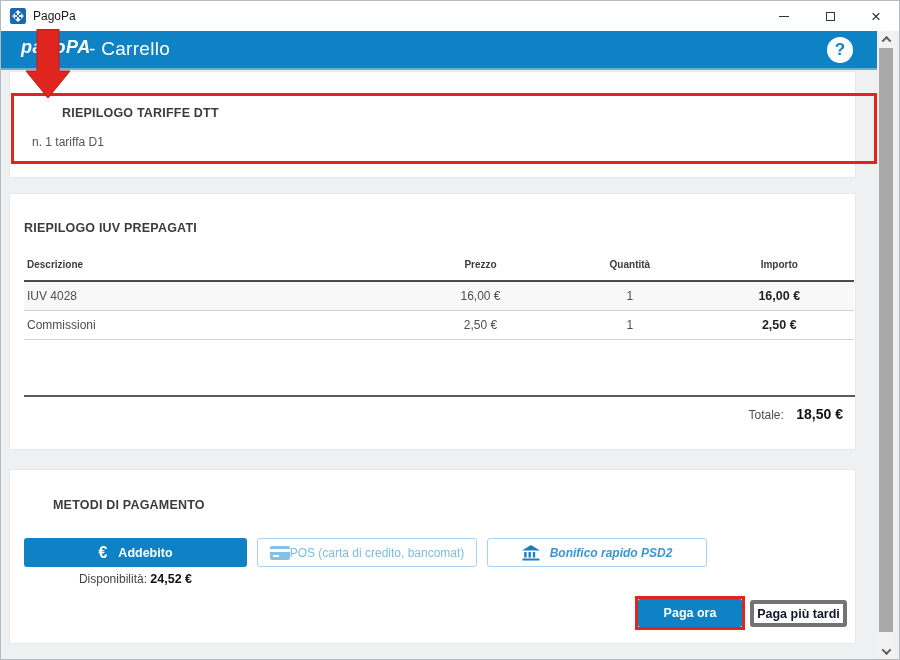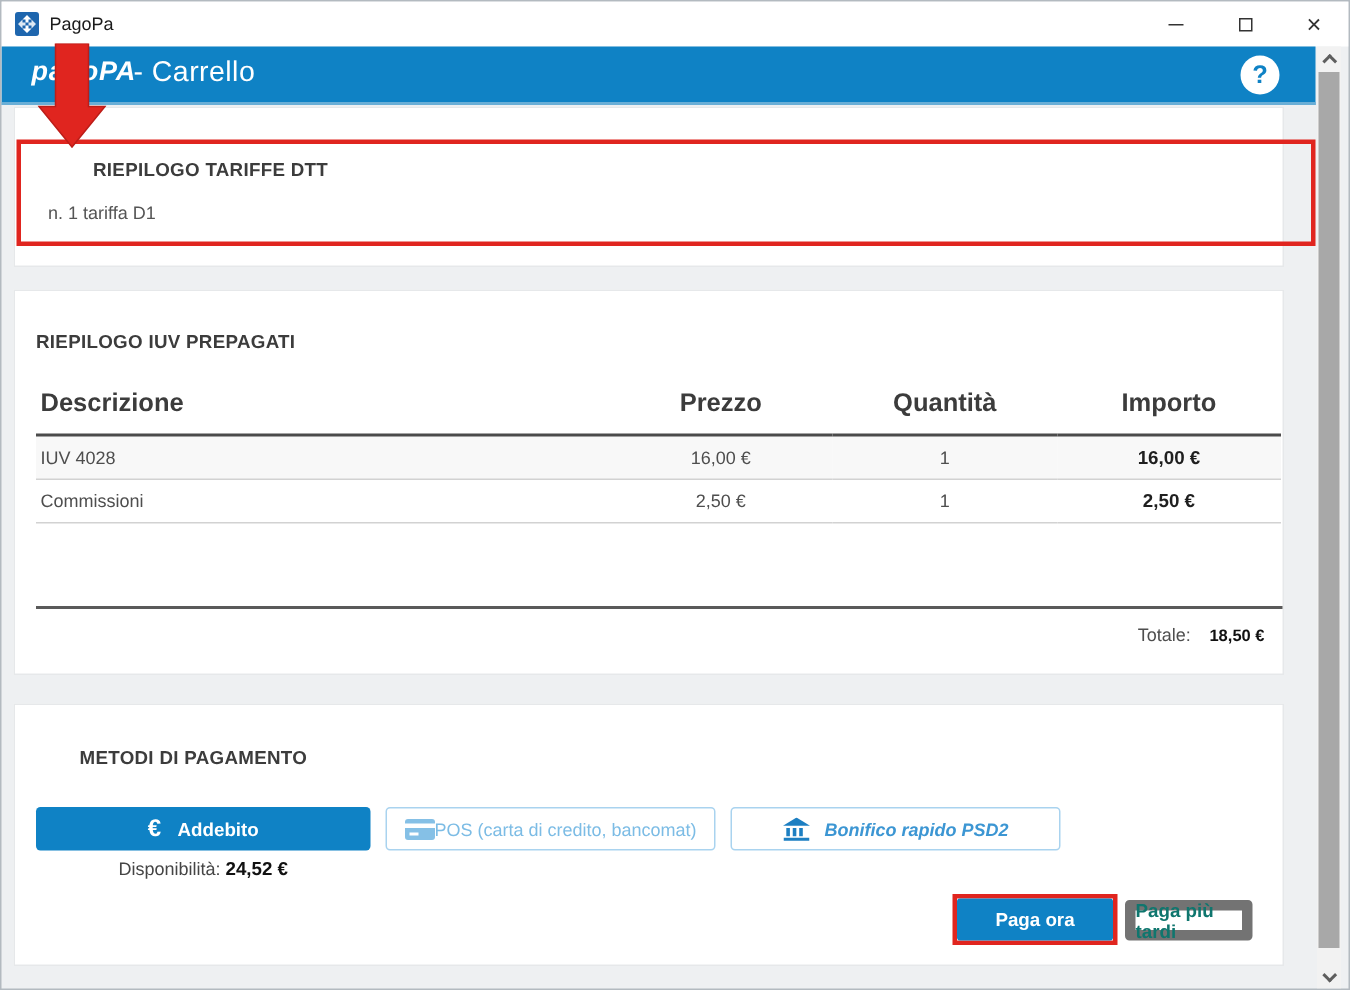--- a/index.html
+++ b/index.html
@@ -41,43 +41,43 @@
   
   .anno-box-1{position:absolute;left:10px;top:92px;width:866px;height:71px;border:3px solid #e0251f;box-sizing:border-box;z-index:8;pointer-events:none;}
   .anno-arrow{position:absolute;left:24px;top:28px;width:46px;height:70px;z-index:9;pointer-events:none;}
   .anno-box-2{position:absolute;left:625px;top:126px;width:110px;height:34px;border:3px solid #e0251f;box-sizing:border-box;z-index:8;display:flex;}
   
   .card-1 .section-heading{margin:34px 0 0 14px;padding-left:38px;}
   .tariffa-item{margin:15px 0 0 22px;font-size:12px;color:#555555;}
   
   .card-2 .section-heading{margin:27px 0 0 14px;}
   table.iuv{border-collapse:collapse;margin:19px 0 0 14px;width:calc(100% - 15px);table-layout:fixed;}
-  table.iuv th{font-size:17px;font-weight:bold;color:#3c3c3c;padding:5px 0 10px;border-bottom:2px solid #4b4b4b;text-align:center;}
+  table.iuv th{font-size:10px;font-weight:bold;color:#3c3c3c;padding:5px 0 10px;border-bottom:2px solid #4b4b4b;text-align:center;}
   table.iuv th.c-desc{text-align:left;padding-left:3px;}
   table.iuv td{font-size:12px;color:#4e4e4e;height:28px;border-bottom:1px solid #d2d2d2;text-align:center;padding:0;}
   table.iuv td.c-desc{text-align:left;padding-left:3px;}
   table.iuv tr.row-odd{background:#f8f8f8;}
   table.iuv td.importo{font-weight:bold;color:#1f1f1f;font-size:12.5px;}
   .totale-wrap{margin:55px 0 0 14px;border-top:2px solid #5a5a5a;text-align:right;padding:8px 12px 0 0;}
   .totale-label{font-size:12px;color:#4e4e4e;}
-  .totale-value{font-size:11px;font-weight:bold;color:#111111;margin-left:8px;}
+  .totale-value{font-size:14px;font-weight:bold;color:#111111;margin-left:8px;}
   
   .card-3 .section-heading{margin:28px 0 0 14px;padding-left:29px;}
   .pay-btn{position:absolute;height:29px;box-sizing:border-box;border-radius:3px;display:flex;align-items:center;justify-content:center;cursor:pointer;}
   .btn-primary{background:#0f82c5;color:#ffffff;font-weight:bold;font-size:12.5px;border:none;}
   .btn-outline{background:#ffffff;border:1px solid #a9d3ef;font-size:12px;}
   .btn-addebito{left:14px;top:68px;width:223px;}
   .euro-glyph{font-size:16px;font-weight:bold;margin-right:11px;}
   .btn-pos{left:247px;top:68px;width:220px;color:#7cbce5;}
   .btn-bonifico{left:477px;top:68px;width:220px;color:#3c96d3;font-weight:bold;gap:10px;font-style:italic;}
   .pos-icon,.bank-icon{flex:0 0 auto;display:block;}
   .dispo{position:absolute;left:14px;top:102px;width:223px;text-align:center;font-size:12px;color:#454545;}
   .dispo b{color:#111111;font-size:12.5px;}
   .btn-paga-ora{position:relative;flex:1;margin:0;width:104px;height:28px;border-radius:2px;font-size:12.5px;text-align:center;}
-  .btn-paga-tardi{left:740px;top:130px;width:85px;height:27px;border:7px solid #737373;border-radius:3px;color:#0f766e;font-weight:bold;font-size:12.5px;}
+  .btn-paga-tardi{left:740px;top:130px;width:97px;height:27px;border:4px solid #737373;border-radius:3px;color:#0f172a;font-weight:bold;font-size:12.5px;}
 </style>
 </head>
 <body>
 
 <div class="window">
 
   <div class="titlebar">
     <svg class="app-icon" viewBox="0 0 16 16">
       <rect x="0" y="0" width="16" height="16" rx="2" fill="#1e66ae"></rect>
       <path d="M8 2 L11 5 L9 5 L9 7 L7 7 L7 5 L5 5 Z" fill="#fff"></path>

